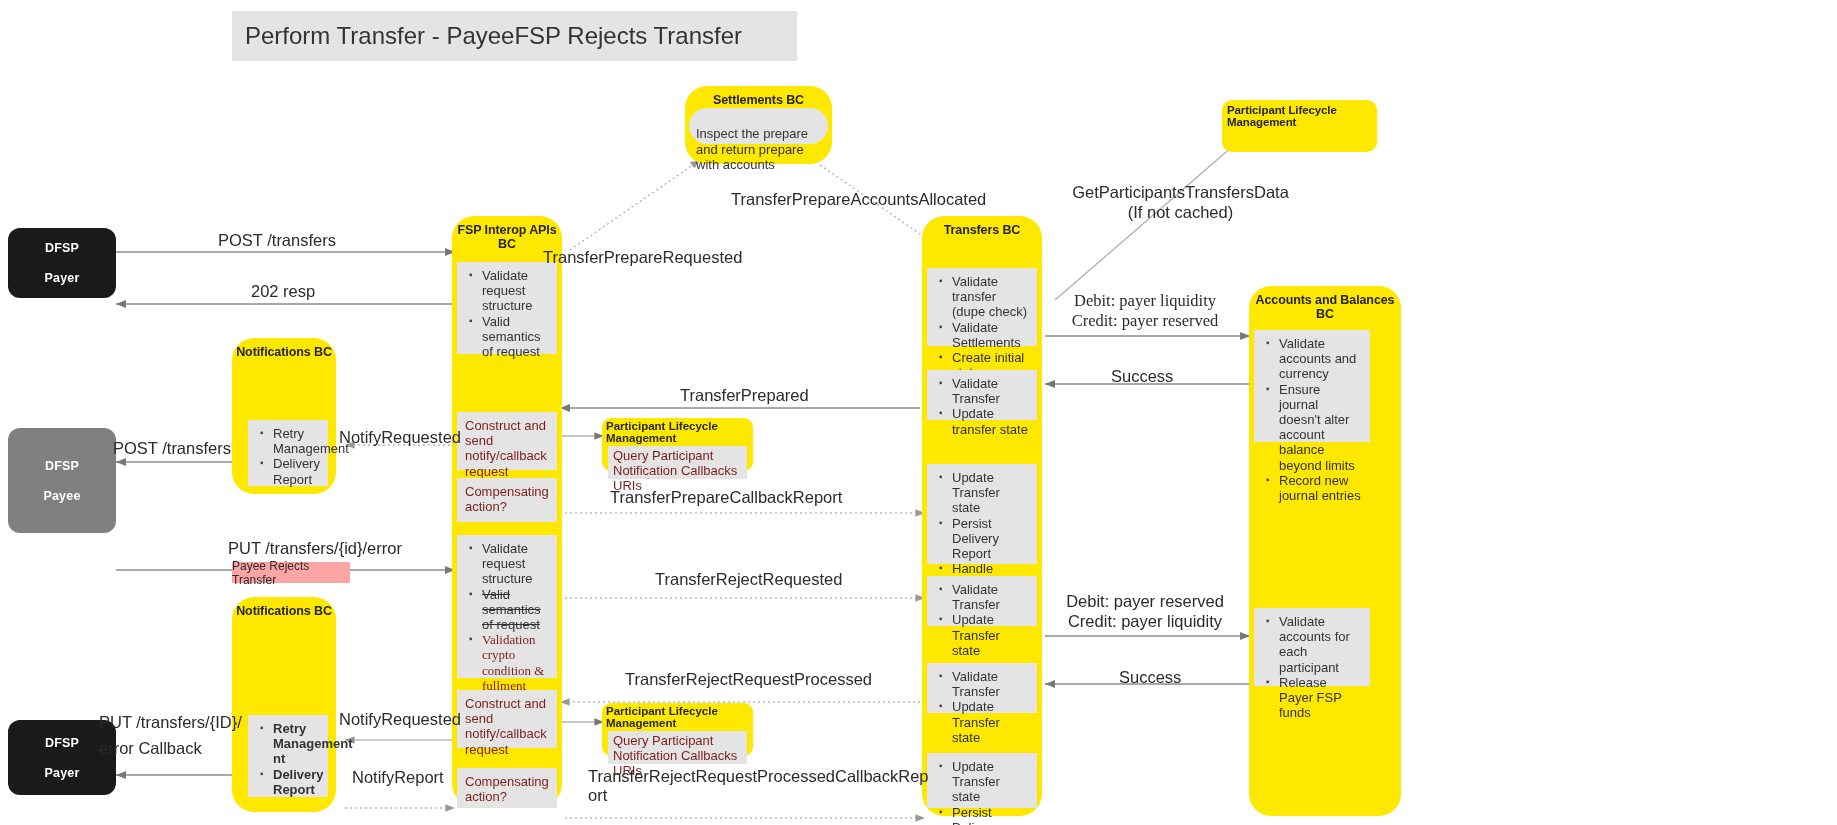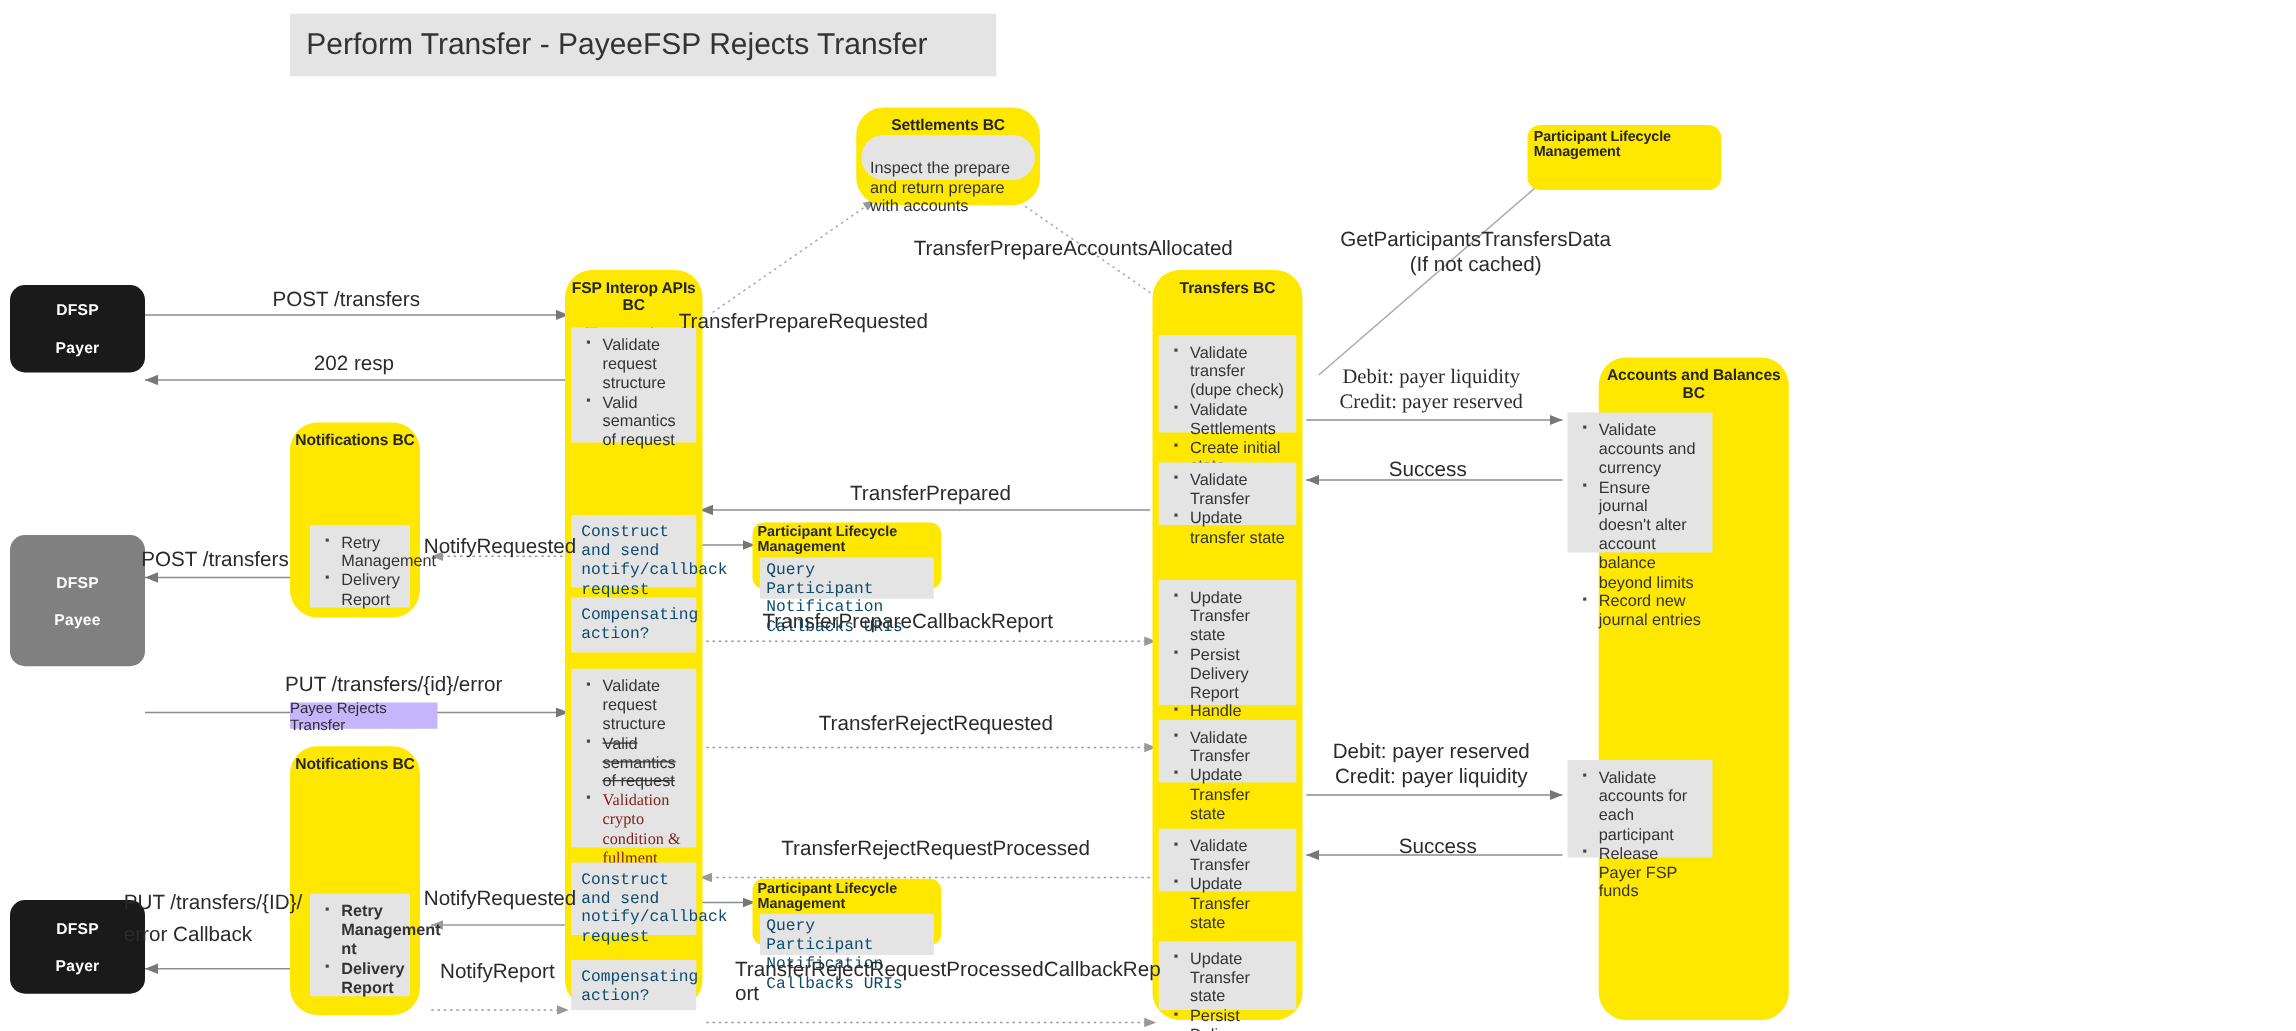--- a/index.html
+++ b/index.html
@@ -82,22 +82,21 @@
     text-decoration: line-through;
   }
   .actbox li.red {
     color: #7f1d1d;
     font-family: Liberation Serif, serif;
   }
   .actbox p {
     margin: 0;
     font-size: 13px;
     line-height: 15.2px;
-    color: #0c4a6e;
-    font-family: Liberation Mono, monospace;
+    color: #7f1d1d;
   }
   .plain-text {
     font-size: 13px;
     line-height: 15.5px;
     color: #333;
   }
   
   .actor {
     position: absolute;
     border-radius: 12px;
@@ -143,21 +142,21 @@
     box-sizing: border-box;
   }
   .plm-title {
     font-size: 11.5px;
     font-weight: bold;
     color: #2a2a2a;
     padding: 2px 0 2px 4px;
   }
   .green-badge {
     position: absolute;
-    background: #c4b5fd;
+    background: #fca5a5;
     display: flex;
     align-items: center;
     justify-content: center;
     font-size: 12px;
     color: #2d2d2d;
   }
   .settle-note {
     position: absolute;
     background: #e4e4e4;
     padding: 5px 7px;
@@ -331,21 +330,21 @@
     </ul>
   </div>
 
   <div class="actbox" style="left:927px; top:753px; width:110px; height:55px;">
     <ul>
       <li>Update Transfer state</li>
       <li>Persist Delivery Report</li>
     </ul>
   </div>
 
-  <div class="node lifeline" style="left:1249px; top:286px; width:152px; height:530px;margin-left:30px;">
+  <div class="node lifeline" style="left:1249px; top:286px; width:152px; height:530px;">
     <div class="lifeline-title">Accounts and Balances BC</div>
   </div>
 
   <div class="actbox" style="left:1254px; top:330px; width:116px; height:112px;">
     <ul>
       <li>Validate accounts and currency</li>
       <li>Ensure journal doesn't alter account balance beyond limits</li>
       <li>Record new journal entries</li>
     </ul>
   </div>

